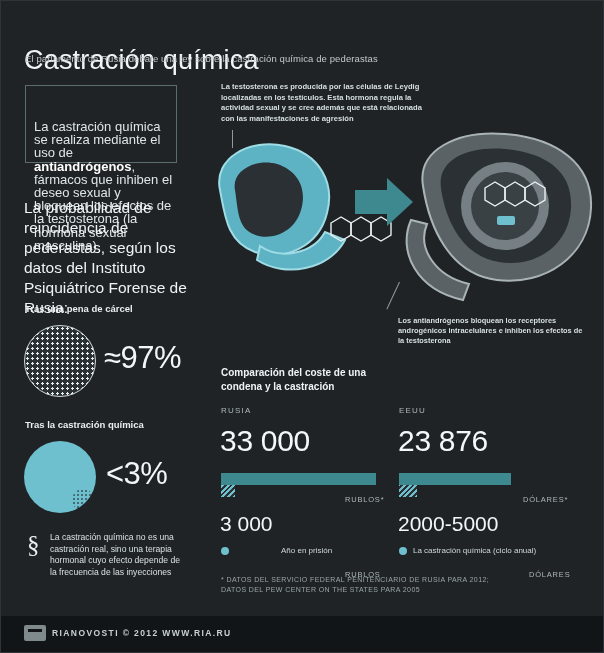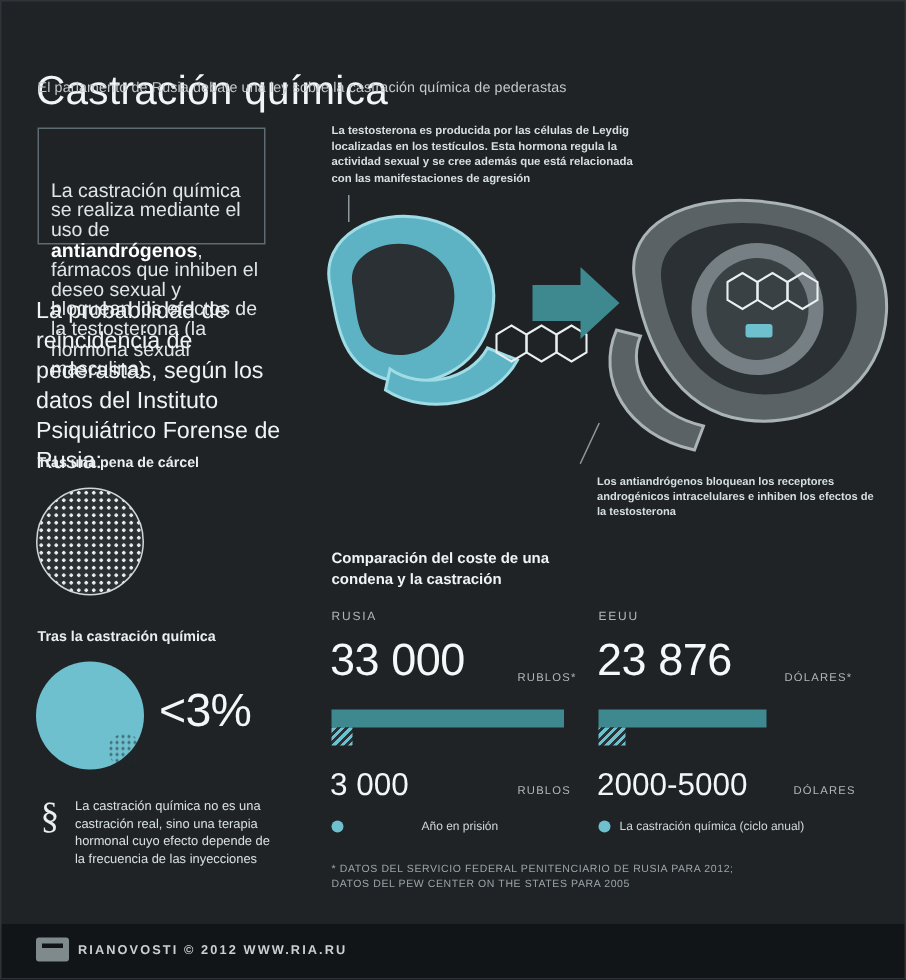--- a/index.html
+++ b/index.html
@@ -203,20 +203,21 @@
     position: absolute;
     font-size: 30px;
     color: #f4f8f9;
     letter-spacing: -0.3px;
   }
   .unit {
     position: absolute;
     font-size: 7.5px;
     letter-spacing: 0.8px;
     color: #aeb8ba;
+    margin-top: 48px;
   }
   .bar-solid {
     position: absolute;
     height: 12px;
     background: #3e888f;
   }
   .bar-hatch {
     position: absolute;
     height: 12px;
     background: repeating-linear-gradient(
@@ -304,20 +305,21 @@
 
   <div id="intro-box"></div>
   <div id="intro-text">
     <span>La castración química se realiza mediante el uso de </span><b>antiandrógenos</b><span>, fármacos que inhiben el deseo sexual y bloquean los efectos de la testosterona (la hormona sexual masculina)</span>
   </div>
 
   <div id="statement">La probabilidad de reincidencia de pederastas, según los datos del Instituto Psiquiátrico Forense de Rusia:</div>
 
   <div id="label-jail">Tras una pena de cárcel</div>
   <div id="circle-jail"></div>
+  <div id="pct-jail">≈97%</div>
 
   <div id="label-chem">Tras la castración química</div>
   <div id="circle-chem"></div>
   <div id="circle-chem-dots"></div>
   <div id="pct-chem">&lt;3%</div>
 
   <div id="para-symbol">§</div>
   <div id="note-testosterone">La testosterona es producida por las células de Leydig localizadas en los testículos. Esta hormona regula la actividad sexual y se cree además que está relacionada con las manifestaciones de agresión</div>
 
   <div id="para-note">La castración química no es una castración real, sino una terapia hormonal cuyo efecto depende de la frecuencia de las inyecciones</div>

